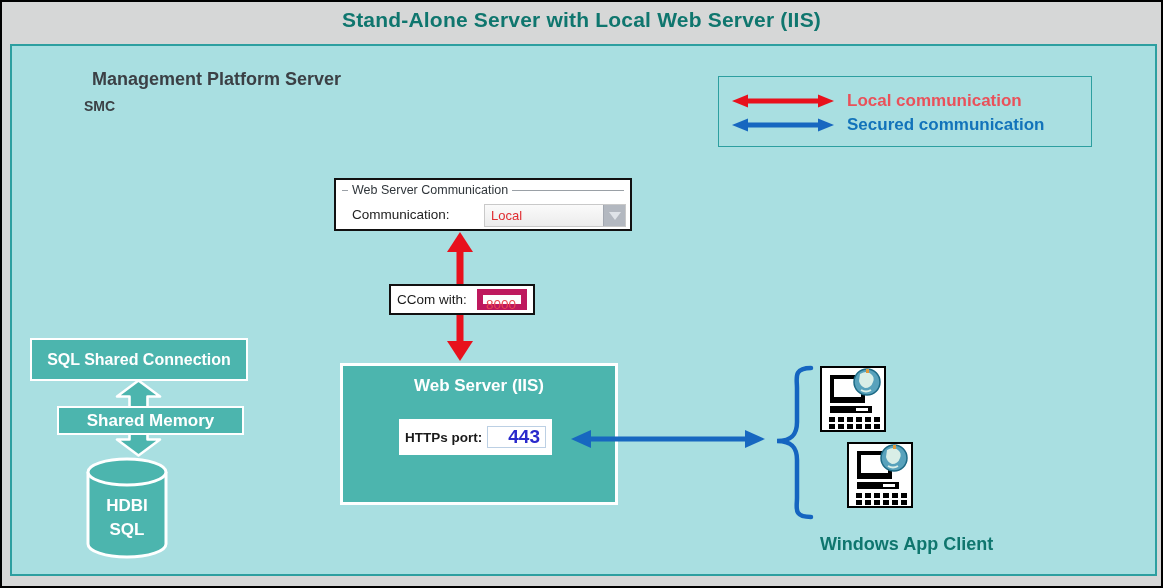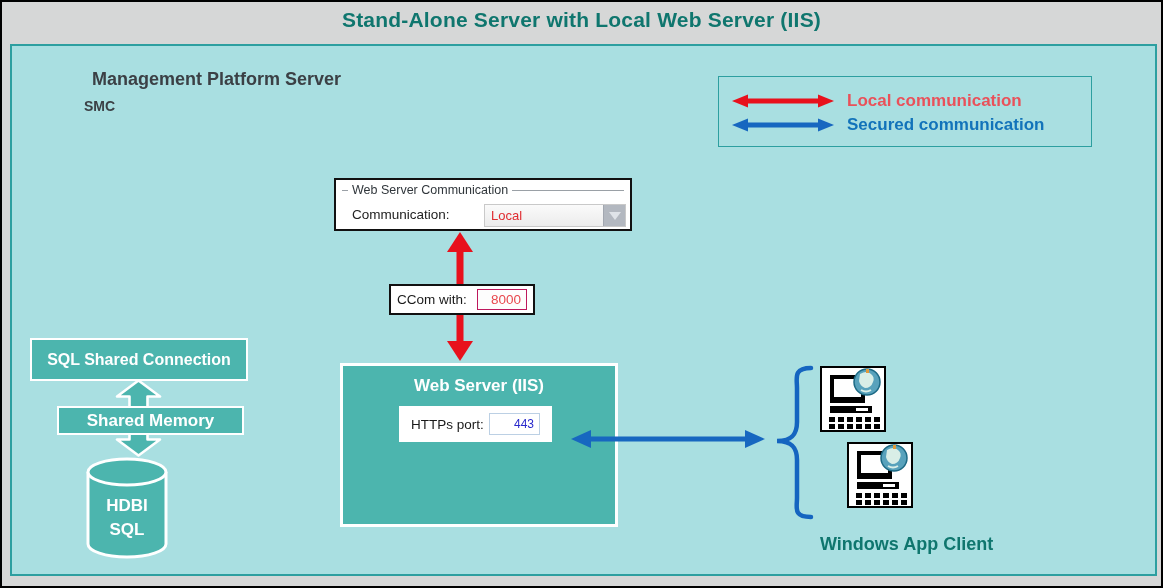--- a/index.html
+++ b/index.html
@@ -67,39 +67,39 @@
 
   
   .ccom-box {
     left:387px; top:282px; width:146px; height:31px;
     background:#fff; border:2px solid #111;
     display:flex; align-items:center; padding:0 6px;
   }
   .ccom-label { font-size:13.5px; color:#1a1a1a; white-space:nowrap; }
   .ccom-input {
     margin-left:10px; flex:1; height:21px; background:#fdfdfd;
-    border:1px solid #be185d; font-size:13.5px; color:#e8484e;
+    border:6px solid #be185d; font-size:13.5px; color:#e8484e;
     text-align:right; padding-right:5px; line-height:19px;
   }
 
   
   .webserver-box {
-    left:338px; top:361px; width:278px; height:164px;
+    left:338px; top:361px; width:278px; height:142px;
     background:#4cb5ae; border:3px solid #fff;
   }
   .webserver-title { position:absolute; left:0; right:0; top:10px; text-align:center;
     font-size:17px; font-weight:bold; color:#fff; }
   .https-box {
-    position:absolute; left:56px; top:40px; width:153px; height:36px;
-    background:#fff; display:flex; align-items:center; padding:0 12px;
+    position:absolute; left:56px; top:53px; width:153px; height:36px;
+    background:#fff; display:flex; align-items:center; padding:0 6px;font-weight:bold;
   }
   .https-label { font-size:13.5px; color:#1a1a1a; white-space:nowrap; }
   .https-input {
     margin-left:5px; flex:1; height:22px; background:#fff;
-    border:1px solid #bcd0e4; font-size:12px; color:#2929cc;
+    border:1px solid #bcd0e4; font-size:19px; color:#2929cc;
     text-align:right; padding-right:5px; line-height:20px;
   }
 
   
   .sqlconn-box {
     left:28px; top:336px; width:218px; height:43px;
     background:#4cb5ae; border:2px solid #fff;
     display:flex; align-items:center; justify-content:center;
     font-size:16px; font-weight:bold; color:#fff;
   }

